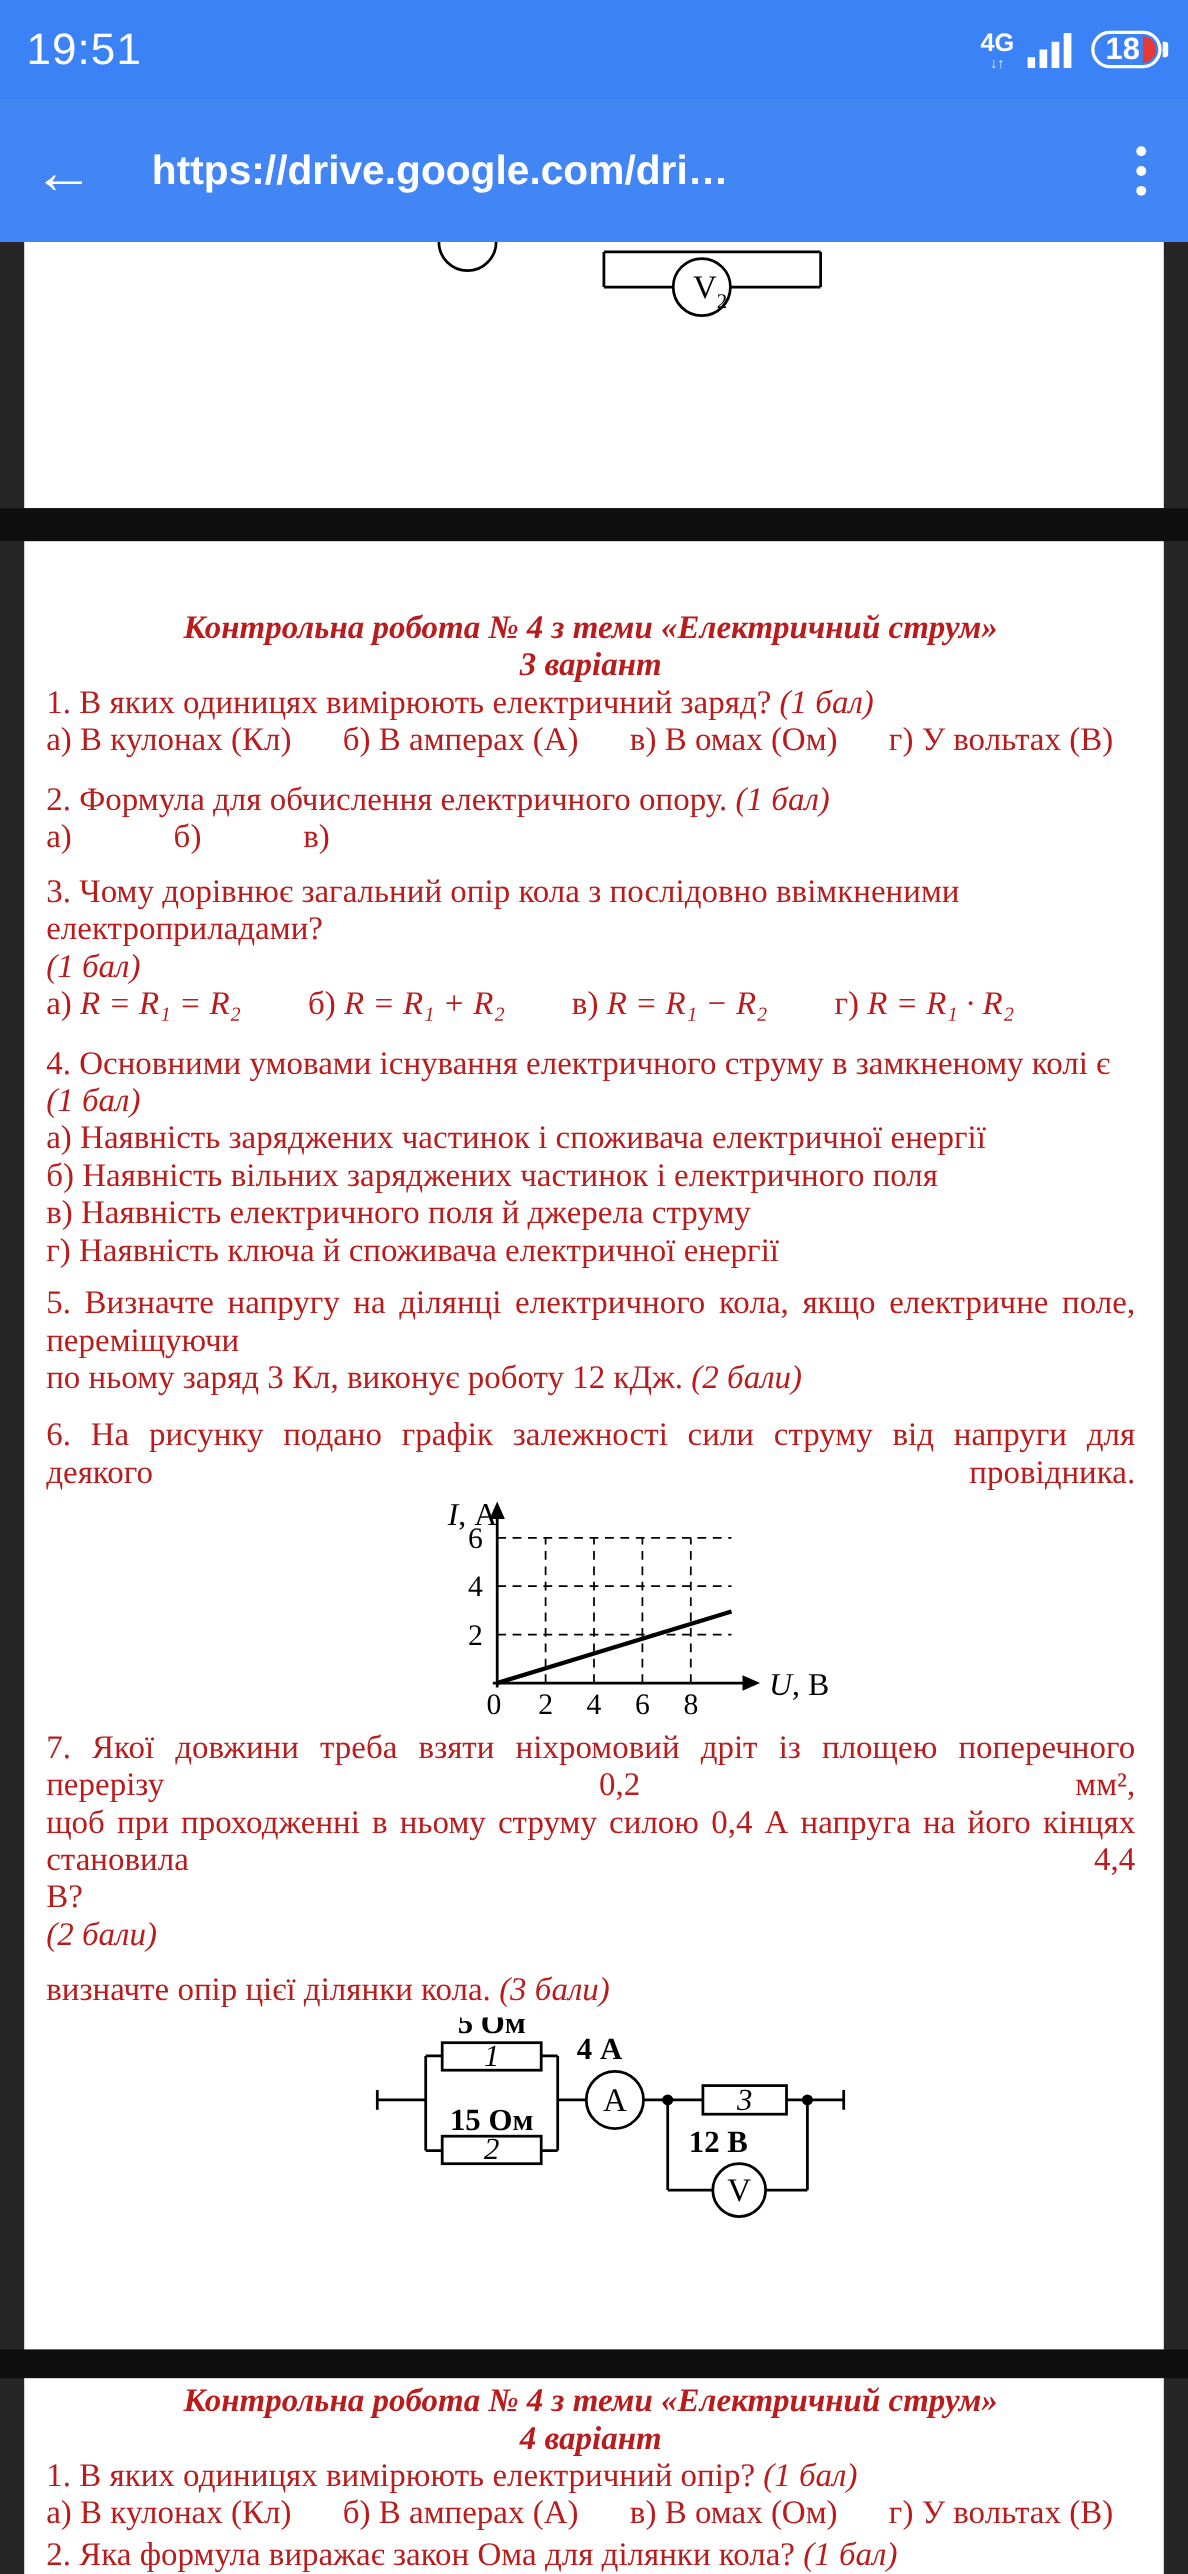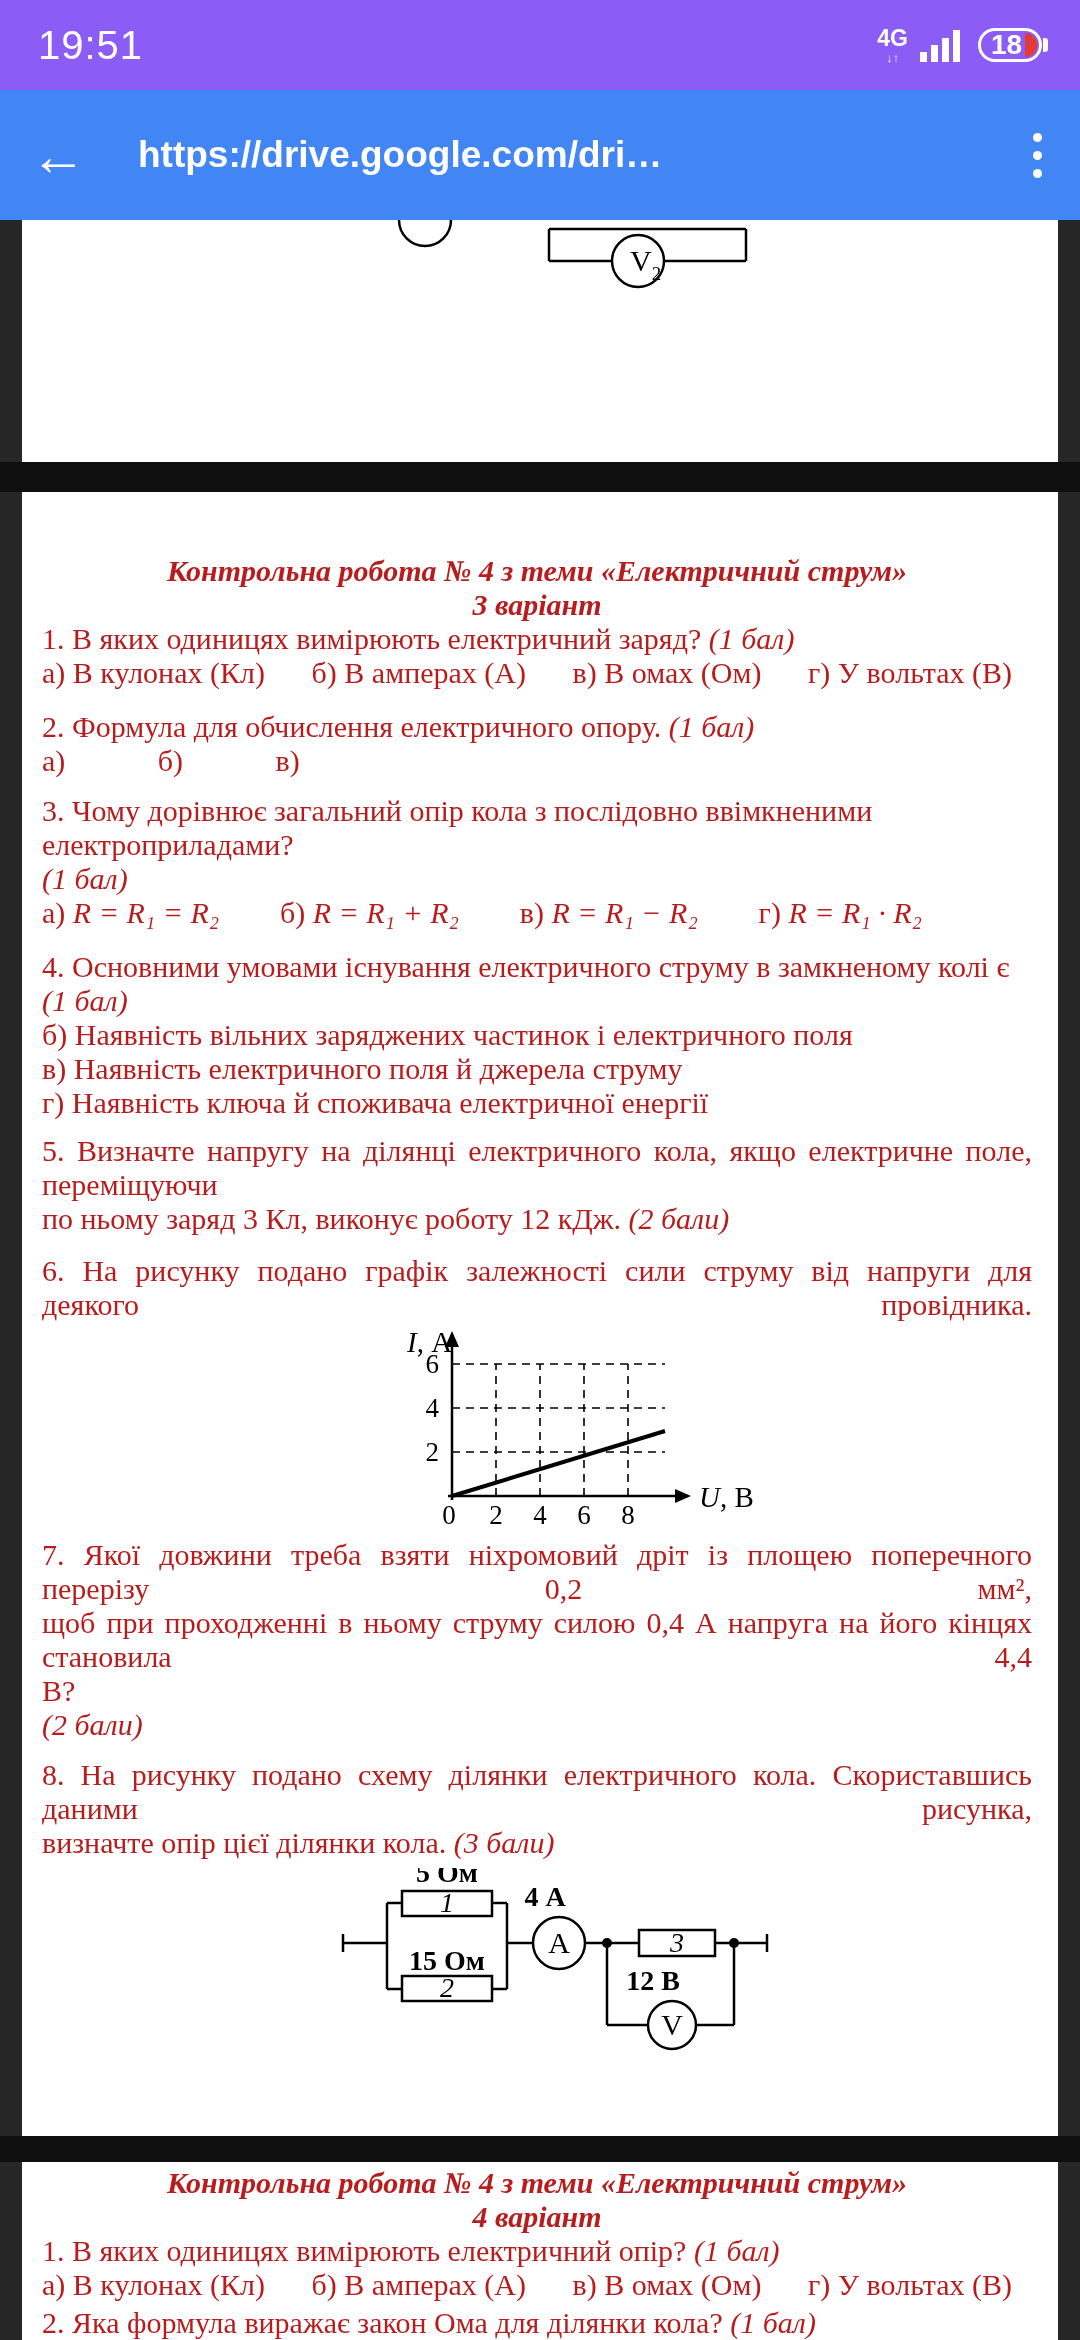--- a/index.html
+++ b/index.html
@@ -1,20 +1,20 @@
 <!DOCTYPE html>
 <html><head>
 <meta charset="utf-8">
 <style>
   html,body{margin:0;padding:0;background:#000;}
   .screen{position:relative;width:1080px;height:2340px;background:#262626;overflow:hidden;
           font-family:"Liberation Sans",sans-serif;}
   
-  .statusbar{position:absolute;left:0;top:0;width:1080px;height:90px;background:#8b5cf6;color:#fff;
-             display:flex;align-items:center;justify-content:space-between;padding:0 38px;box-sizing:border-box;}
+  .statusbar{position:absolute;left:0;top:0;width:1080px;height:90px;background:#3b82f6;color:#fff;
+             display:flex;align-items:center;justify-content:space-between;padding:0 24px;box-sizing:border-box;}
   .time{font-size:40px;letter-spacing:1px;}
   .status-right{display:flex;align-items:center;gap:12px;}
   .net{display:flex;flex-direction:column;align-items:center;line-height:1;text-align:right;}
   .net .g{font-size:23px;font-weight:600;}
   .net .arr{font-size:13px;opacity:.85;margin-top:1px;}
   .battery{position:relative;width:64px;height:34px;border:3px solid #fff;border-radius:17px;
            display:flex;align-items:center;box-sizing:border-box;margin-left:4px;}
   .battery .lvl{color:#fff;font-size:28px;font-weight:600;margin-left:10px;}
   .battery .red{position:absolute;right:2px;top:2px;bottom:2px;width:12px;background:#e53935;border-radius:0 12px 12px 0;}
   .battery:after{content:"";position:absolute;right:-9px;top:50%;transform:translateY(-50%);
@@ -131,20 +131,21 @@
         <div class="opts4f">
           <span><span>а) </span><span class="it">R = R₁ = R₂</span></span>
           <span><span>б) </span><span class="it">R = R₁ + R₂</span></span>
           <span><span>в) </span><span class="it">R = R₁ − R₂</span></span>
           <span><span>г) </span><span class="it">R = R₁ · R₂</span></span>
         </div>
       </div>
 
       <div class="qb">
         <div><span>4. Основними умовами існування електричного струму в замкненому колі є </span><span class="it">(1 бал)</span></div>
+        <div>а) Наявність заряджених частинок і споживача електричної енергії</div>
         <div>б) Наявність вільних заряджених частинок і електричного поля</div>
         <div>в) Наявність електричного поля й джерела струму</div>
         <div>г) Наявність ключа й споживача електричної енергії</div>
       </div>
 
       <div class="qb m14">
         <div class="jl">5. Визначте напругу на ділянці електричного кола, якщо електричне поле, переміщуючи</div>
         <div><span>по ньому заряд 3 Кл, виконує роботу 12 кДж. </span><span class="it">(2 бали)</span></div>
       </div>
 
@@ -184,21 +185,20 @@
       </div>
 
       <div class="qb m4">
         <div class="jl">7. Якої довжини треба взяти ніхромовий дріт із площею поперечного перерізу 0,2 мм²,</div>
         <div class="jl">щоб при проходженні в ньому струму силою 0,4 А напруга на його кінцях становила 4,4</div>
         <div>В?</div>
         <div class="it">(2 бали)</div>
       </div>
 
       <div class="qb m16">
-        <div class="jl">8. На рисунку подано схему ділянки електричного кола. Скориставшись даними рисунка,</div>
         <div><span>визначте опір цієї ділянки кола. </span><span class="it">(3 бали)</span></div>
       </div>
 
       <div class="circwrap">
         <svg viewBox="0 0 540 200" width="540" height="200">
           <g stroke="#000" stroke-width="2.5" fill="none">
             <path d="M6 66 V84"></path>
               <path d="M6 75 H50"></path>
             <path d="M50 35 V121"></path>
             <path d="M50 35 H65"></path>

